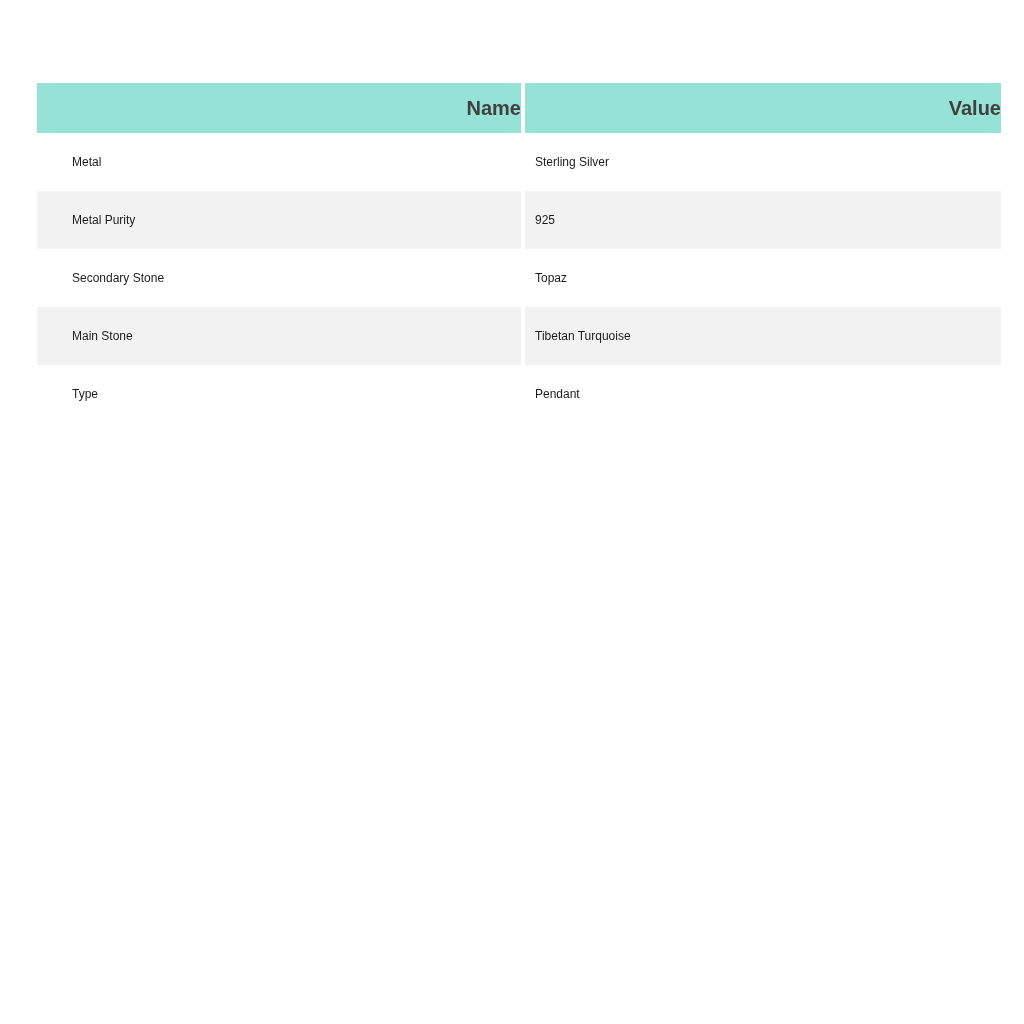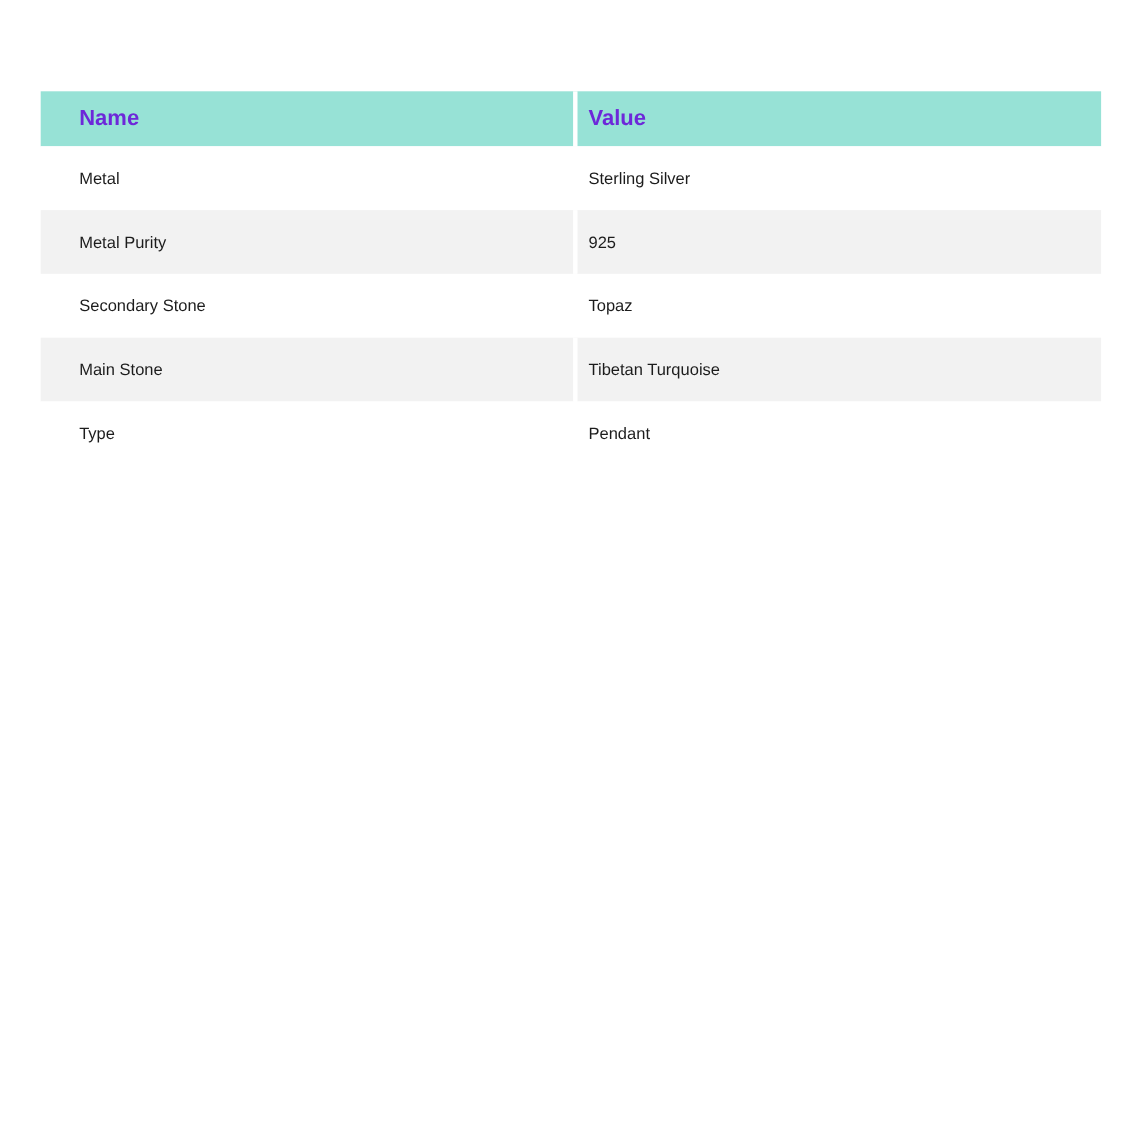--- a/index.html
+++ b/index.html
@@ -23,32 +23,32 @@
     border-collapse: separate;
     border-spacing: 0;
     table-layout: fixed;
   }
   col.c-name  { width: 484px; }
   col.c-value { width: 480px; }
 
   .spec-table th {
     background: #97e2d6;
     height: 50px;
-    text-align: left;
+    text-align: right;
     vertical-align: middle;
     font-size: 20px;
     font-weight: 700;
-    color: #6d28d9;
+    color: #404040;
     padding: 0;
   }
   .spec-table td {
     height: 58px;
     text-align: left;
     vertical-align: middle;
-    font-size: 15px;
+    font-size: 12px;
     font-weight: 400;
     color: #1c1c1c;
     padding: 0;
     background: #ffffff;
   }
   
   .spec-table tbody tr:nth-child(even) td {
     background: #f2f2f2;
   }
   

